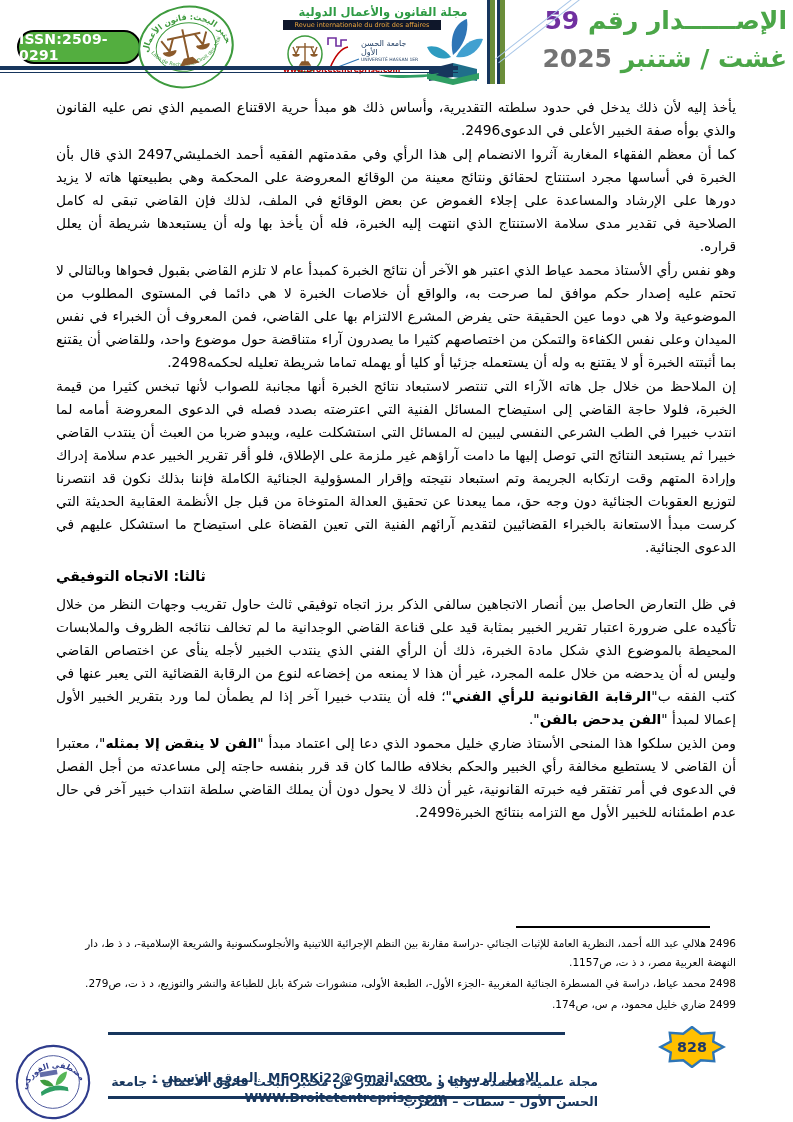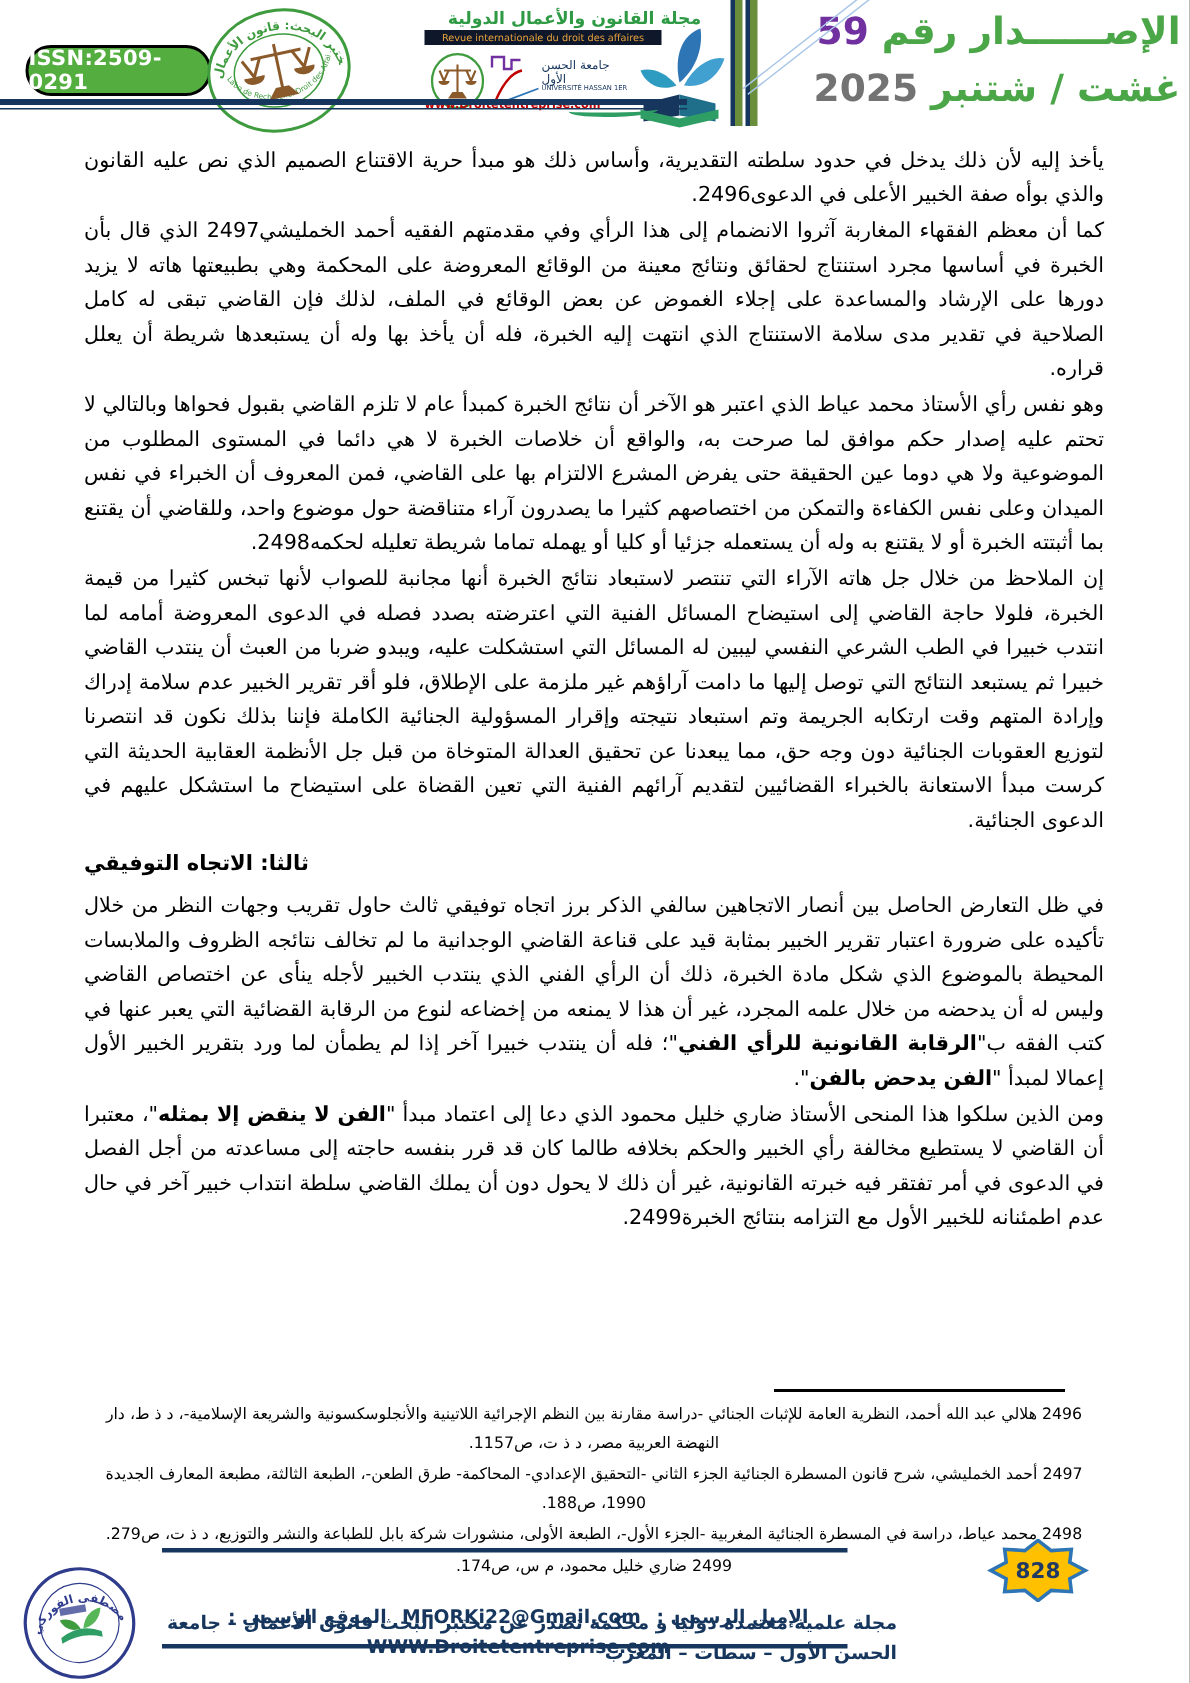--- a/index.html
+++ b/index.html
@@ -39,21 +39,21 @@
   .body{position:absolute;top:96px;right:57px;width:680px;direction:rtl;color:#000;
         font-size:13.8px;line-height:23px;text-align:justify;}
   .body p{margin:0 0 1px 0;}
   .bold{font-weight:bold;}
   .section-heading{font-size:14px;font-weight:bold;margin:6px 0 5px 0;text-align:left;}
 
   
   .fn-sep{position:absolute;top:926px;right:83px;width:194px;border-top:2px solid #000;}
   .footnotes{position:absolute;top:934px;right:57px;width:680px;direction:rtl;font-size:10.5px;
              line-height:19px;text-align:right;color:#000;}
-  .footnotes div{margin-bottom:2px;text-align:center;}
+  .footnotes div{margin-bottom:2px;}
 
   
   .footer-rule{position:absolute;left:108px;width:457px;height:3px;background:#17365D;}
   .fr-top{top:1032px;} .fr-bottom{top:1096px;}
   .footer-t1{position:absolute;top:1072px;left:93px;width:505px;text-align:right;direction:rtl;
              color:#17365D;font-weight:bold;font-size:12.5px;line-height:20px;}
   .footer-t2{position:absolute;top:1068px;left:93px;width:505px;text-align:center;direction:rtl;
              color:#17365D;font-weight:bold;font-size:12.5px;line-height:20px;}
   .footer-t2 span{margin:0 3px;}
   .stamp{position:absolute;left:12px;top:1042px;width:82px;height:80px;transform:rotate(-10deg);}
@@ -156,21 +156,20 @@
     <p><span>وهو نفس رأي الأستاذ محمد عياط الذي اعتبر هو الآخر أن نتائج الخبرة كمبدأ عام لا تلزم القاضي بقبول فحواها وبالتالي لا تحتم عليه إصدار حكم موافق لما صرحت به، والواقع أن خلاصات الخبرة لا هي دائما في المستوى المطلوب من الموضوعية ولا هي دوما عين الحقيقة حتى يفرض المشرع الالتزام بها على القاضي، فمن المعروف أن الخبراء في نفس الميدان وعلى نفس الكفاءة والتمكن من اختصاصهم كثيرا ما يصدرون آراء متناقضة حول موضوع واحد، وللقاضي أن يقتنع بما أثبتته الخبرة أو لا يقتنع به وله أن يستعمله جزئيا أو كليا أو يهمله تماما شريطة تعليله لحكمه2498.</span></p>
     <p><span>إن الملاحظ من خلال جل هاته الآراء التي تنتصر لاستبعاد نتائج الخبرة أنها مجانبة للصواب لأنها تبخس كثيرا من قيمة الخبرة، فلولا حاجة القاضي إلى استيضاح المسائل الفنية التي اعترضته بصدد فصله في الدعوى المعروضة أمامه لما انتدب خبيرا في الطب الشرعي النفسي ليبين له المسائل التي استشكلت عليه، ويبدو ضربا من العبث أن ينتدب القاضي خبيرا ثم يستبعد النتائج التي توصل إليها ما دامت آراؤهم غير ملزمة على الإطلاق، فلو أقر تقرير الخبير عدم سلامة إدراك وإرادة المتهم وقت ارتكابه الجريمة وتم استبعاد نتيجته وإقرار المسؤولية الجنائية الكاملة فإننا بذلك نكون قد انتصرنا لتوزيع العقوبات الجنائية دون وجه حق، مما يبعدنا عن تحقيق العدالة المتوخاة من قبل جل الأنظمة العقابية الحديثة التي كرست مبدأ الاستعانة بالخبراء القضائيين لتقديم آرائهم الفنية التي تعين القضاة على استيضاح ما استشكل عليهم في الدعوى الجنائية.</span></p>
     <h3 class="section-heading">ثالثا: الاتجاه التوفيقي</h3>
     <p><span>في ظل التعارض الحاصل بين أنصار الاتجاهين سالفي الذكر برز اتجاه توفيقي ثالث حاول تقريب وجهات النظر من خلال تأكيده على ضرورة اعتبار تقرير الخبير بمثابة قيد على قناعة القاضي الوجدانية ما لم تخالف نتائجه الظروف والملابسات المحيطة بالموضوع الذي شكل مادة الخبرة، ذلك أن الرأي الفني الذي ينتدب الخبير لأجله ينأى عن اختصاص القاضي وليس له أن يدحضه من خلال علمه المجرد، غير أن هذا لا يمنعه من إخضاعه لنوع من الرقابة القضائية التي يعبر عنها في كتب الفقه ب"</span><span class="bold">الرقابة القانونية للرأي الفني</span><span>"؛ فله أن ينتدب خبيرا آخر إذا لم يطمأن لما ورد بتقرير الخبير الأول إعمالا لمبدأ "</span><span class="bold">الفن يدحض بالفن</span><span>".</span></p>
     <p><span>ومن الذين سلكوا هذا المنحى الأستاذ ضاري خليل محمود الذي دعا إلى اعتماد مبدأ "</span><span class="bold">الفن لا ينقض إلا بمثله</span><span>"، معتبرا أن القاضي لا يستطيع مخالفة رأي الخبير والحكم بخلافه طالما كان قد قرر بنفسه حاجته إلى مساعدته من أجل الفصل في الدعوى في أمر تفتقر فيه خبرته القانونية، غير أن ذلك لا يحول دون أن يملك القاضي سلطة انتداب خبير آخر في حال عدم اطمئنانه للخبير الأول مع التزامه بنتائج الخبرة2499.</span></p>
   </main>
 
   <div class="fn-sep"></div>
   <section class="footnotes">
     <div>2496 هلالي عبد الله أحمد، النظرية العامة للإثبات الجنائي -دراسة مقارنة بين النظم الإجرائية اللاتينية والأنجلوسكسونية والشريعة الإسلامية-، د ذ ط، دار النهضة العربية مصر، د ذ ت، ص1157.</div>
-    <div>2497 أحمد الخمليشي، شرح قانون المسطرة الجنائية الجزء الثاني -التحقيق الإعدادي- المحاكمة- طرق الطعن-، الطبعة الثالثة، مطبعة المعارف الجديدة 1990، ص188.</div>
     <div>2498 محمد عياط، دراسة في المسطرة الجنائية المغربية -الجزء الأول-، الطبعة الأولى، منشورات شركة بابل للطباعة والنشر والتوزيع، د ذ ت، ص279.</div>
     <div>2499 ضاري خليل محمود، م س، ص174.</div>
   </section>
 
   <div class="footer-rule fr-top"></div>
   <div class="footer-t1">مجلة علمية معتمدة  دوليا و محكمة تصدر عن مختبر البحث قانون الأعمال – جامعة الحسن الأول – سطات – المغرب</div>
   <div class="footer-t2">
     <span>الإميل الرسمي :</span>
     <span dir="ltr">MFORKi22@Gmail.com</span>
     <span>الموقع الرسمي :</span>

